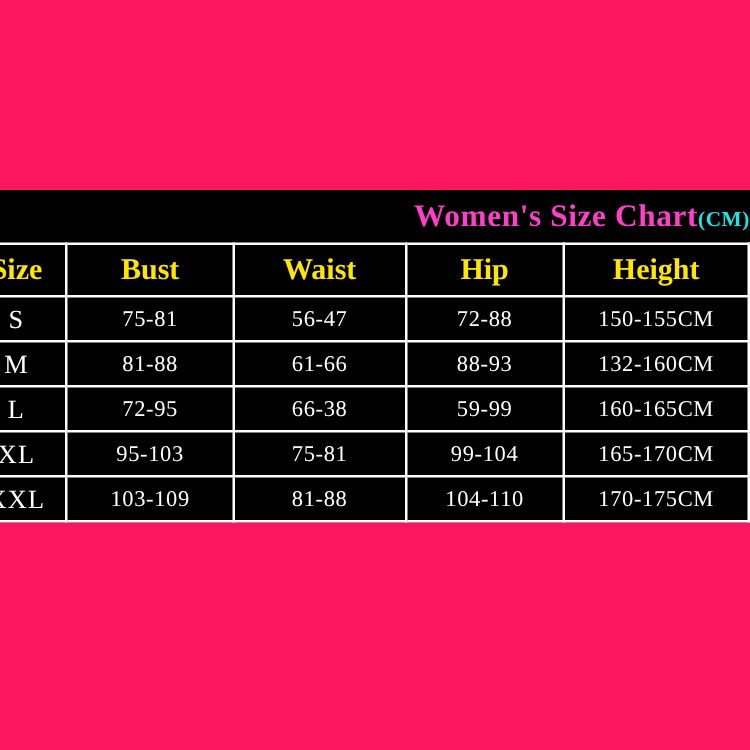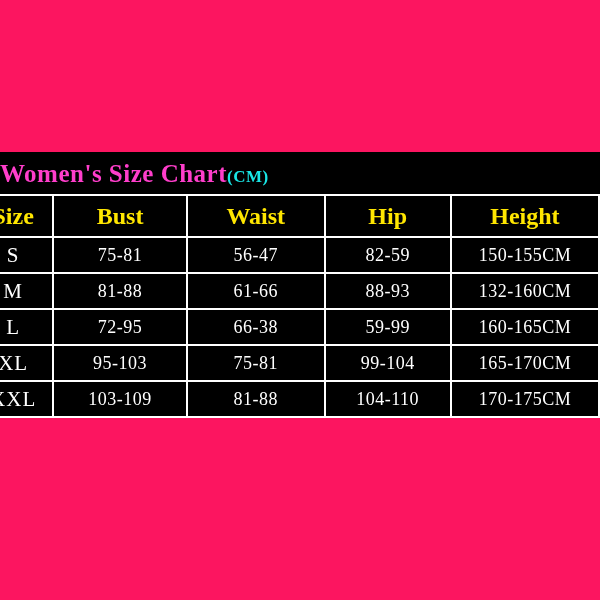--- a/index.html
+++ b/index.html
@@ -20,21 +20,21 @@
   }
   #chart-panel {
     position: absolute;
     left: 0;
     top: 152px;
     width: 600px;
     background: #000000;
     box-sizing: border-box;
   }
   #chart-title {
-    text-align: left;
+    text-align: right;
     padding: 8px 0 6px 0;
     color: #ff3ecb;
     font-family: "Liberation Serif", serif;
     font-weight: bold;
     font-size: 25px;
     letter-spacing: 0.5px;
     white-space: nowrap;
   }
   #chart-title .unit {
     color: #19e6e6;
@@ -114,21 +114,21 @@
             <th>Waist</th>
             <th>Hip</th>
             <th>Height</th>
           </tr>
         </thead>
         <tbody>
           <tr>
             <td class="size-cell">S</td>
             <td>75-81</td>
             <td>56-47</td>
-            <td>82-59</td>
+            <td>72-88</td>
             <td>150-155CM</td>
           </tr>
           <tr>
             <td class="size-cell">M</td>
             <td>81-88</td>
             <td>61-66</td>
             <td>88-93</td>
             <td>132-160CM</td>
           </tr>
           <tr>

